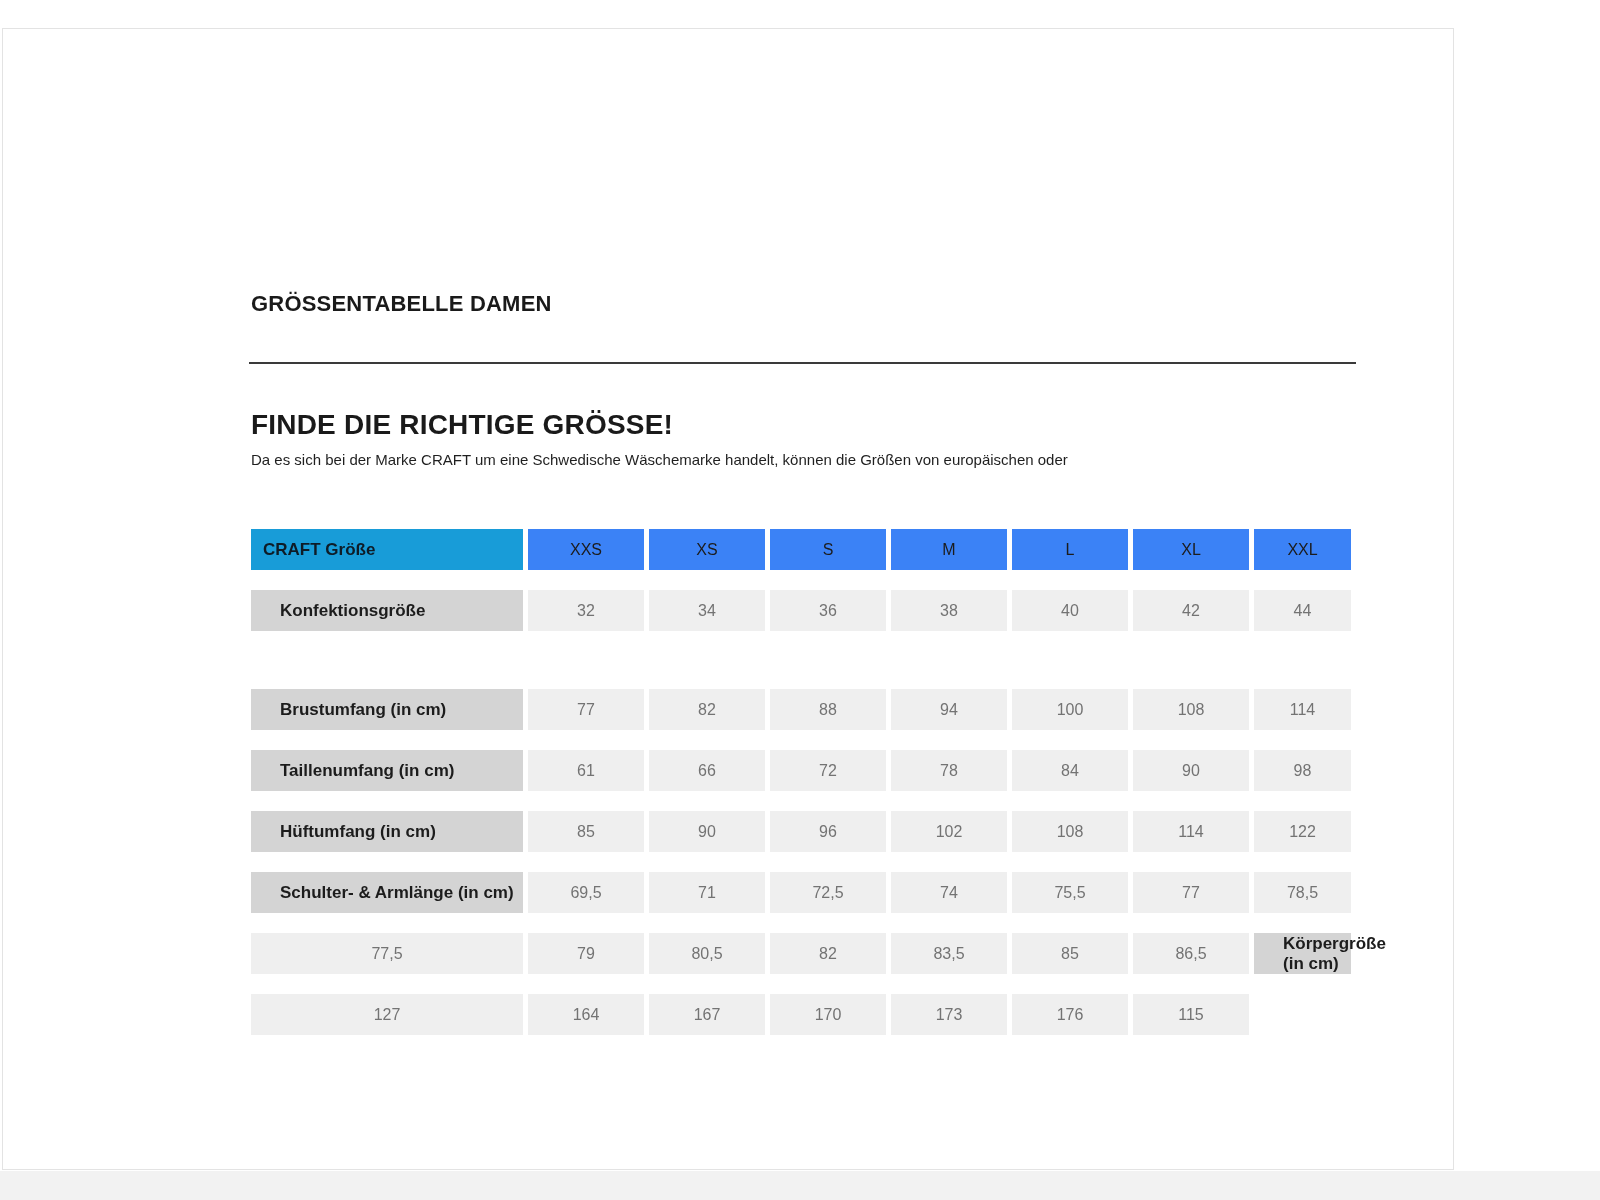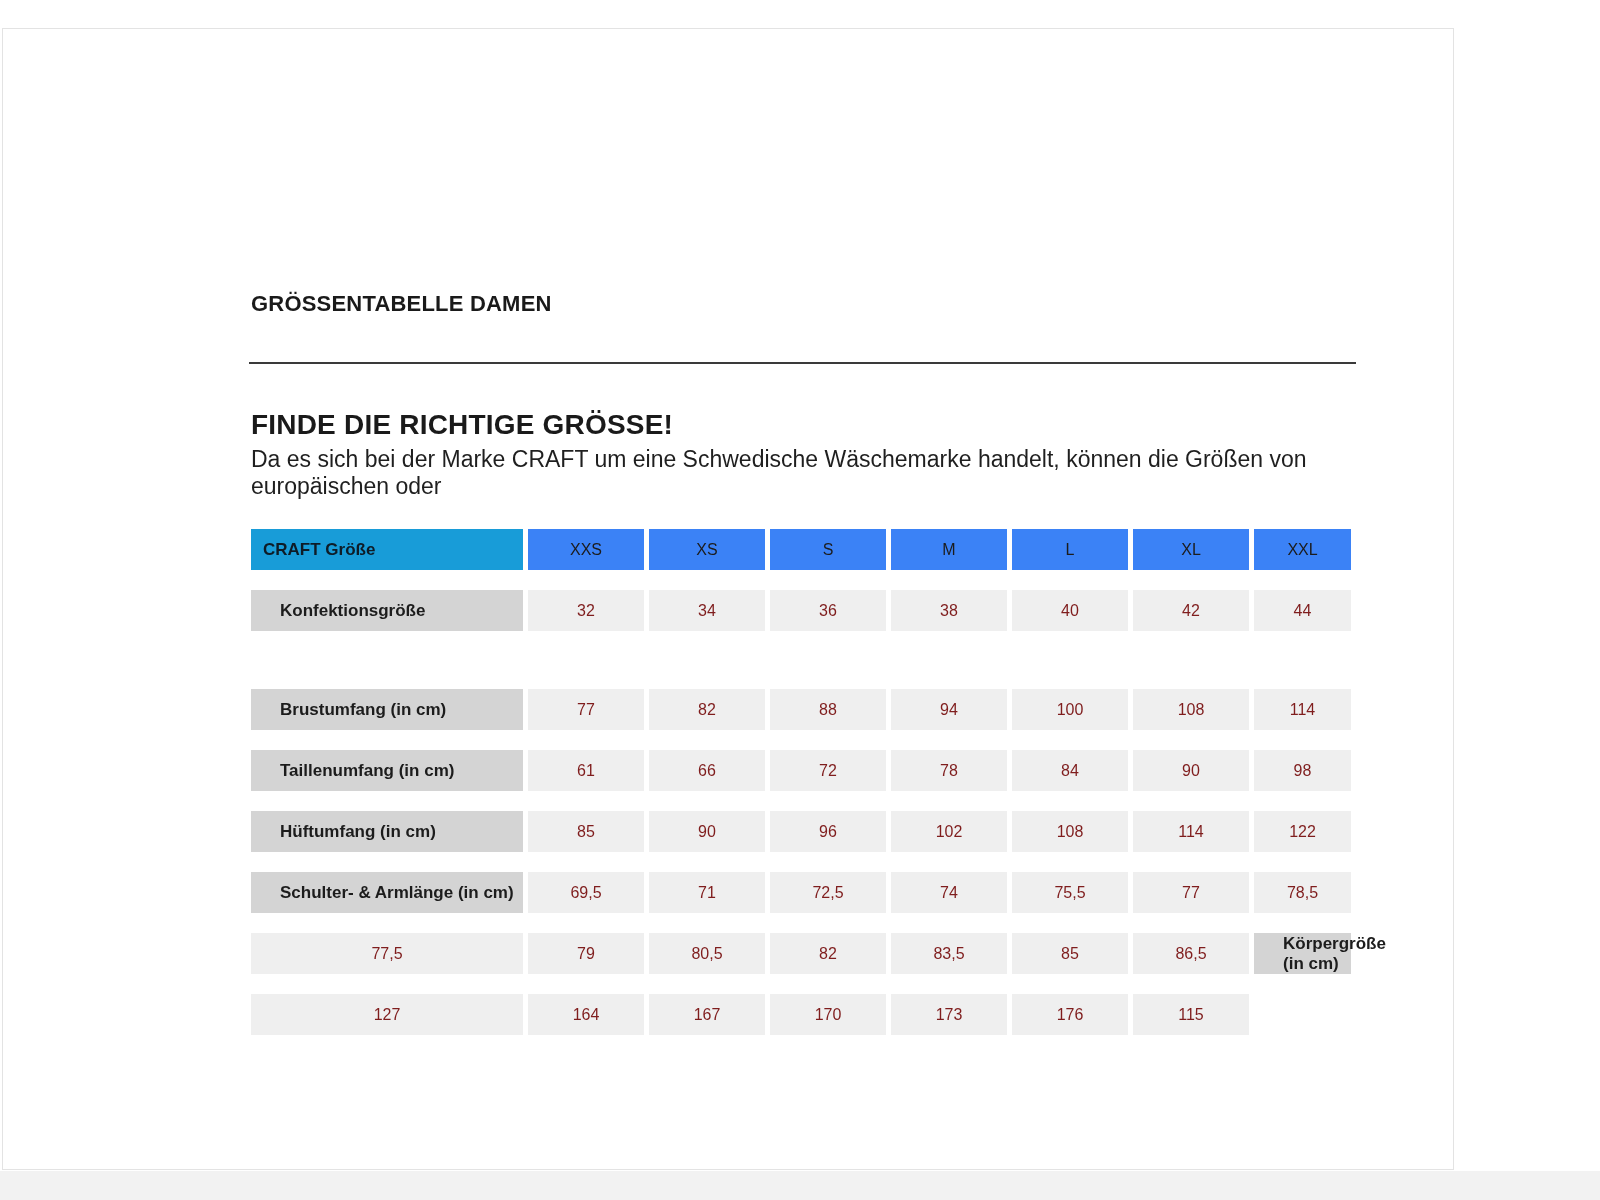--- a/index.html
+++ b/index.html
@@ -54,21 +54,21 @@
     font-weight: bold;
     color: #1a1a1a;
     letter-spacing: 0.2px;
     margin-top: 16px;
   }
   .intro {
     position: absolute;
     left: 248px;
     top: 417px;
     width: 1060px;
-    font-size: 23px;
+    font-size: 15px;
     line-height: 27px;
     color: #1f1f1f;
   }
   .size-table {
     position: absolute;
     left: 248px;
     top: 500px;
     display: grid;
     grid-template-columns: 272px repeat(6, 116px) 97px;
     grid-template-rows: 41px 41px 18px repeat(6, 41px);
@@ -95,21 +95,21 @@
   }
   .cell-label {
     background: #d4d4d4;
     color: #1c1c1c;
     font-weight: bold;
     font-size: 17px;
     padding-left: 29px;
   }
   .cell-value {
     background: #efefef;
-    color: #7f1d1d;
+    color: #737373;
     font-size: 16px;
     justify-content: center;
   }
   .spacer-row {
     grid-column: 1 / -1;
     background: transparent;
   }
 </style>
 </head>
 <body>

